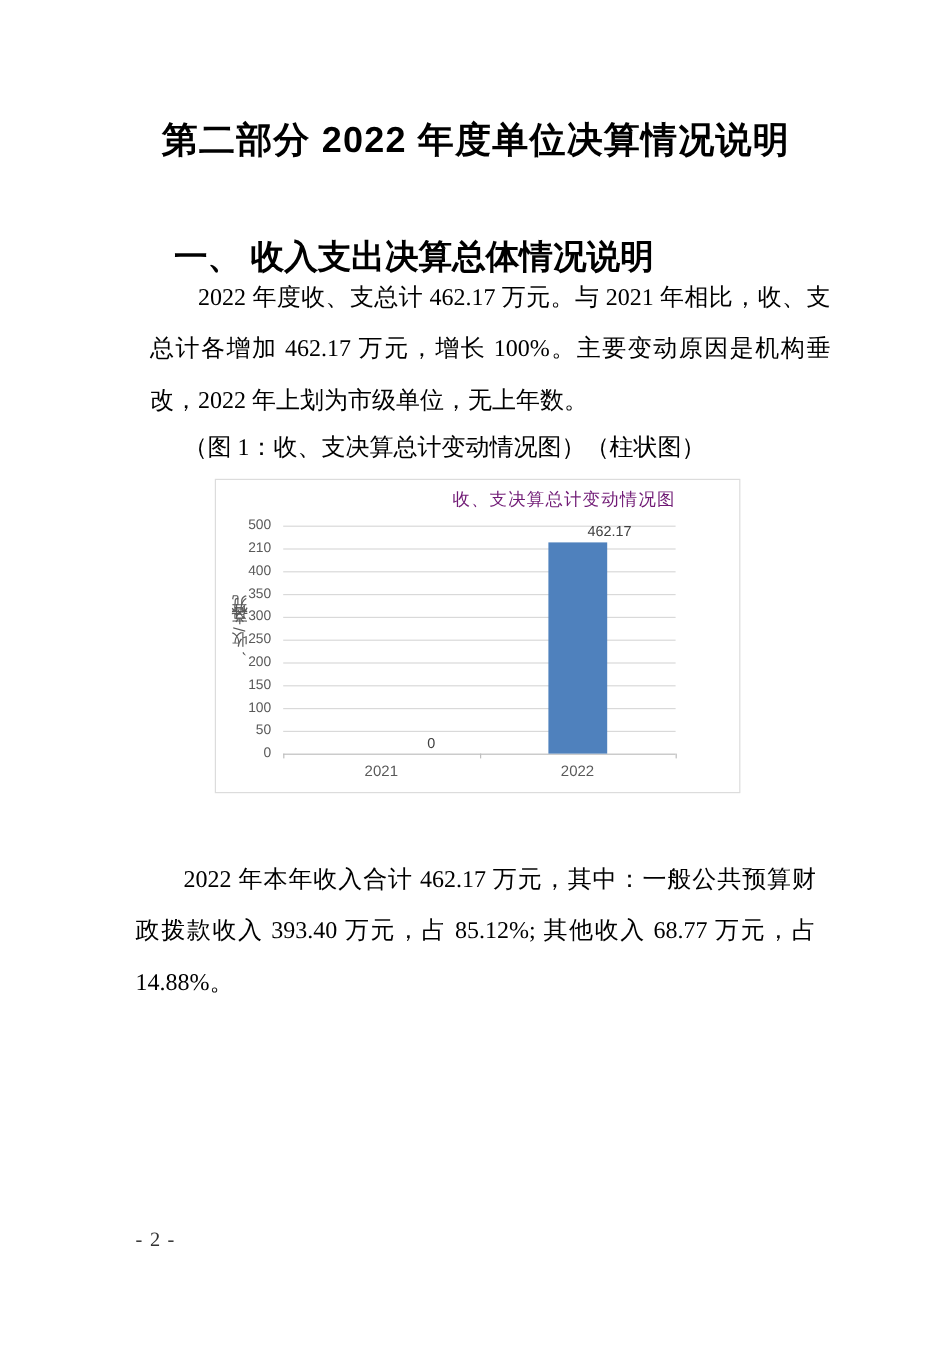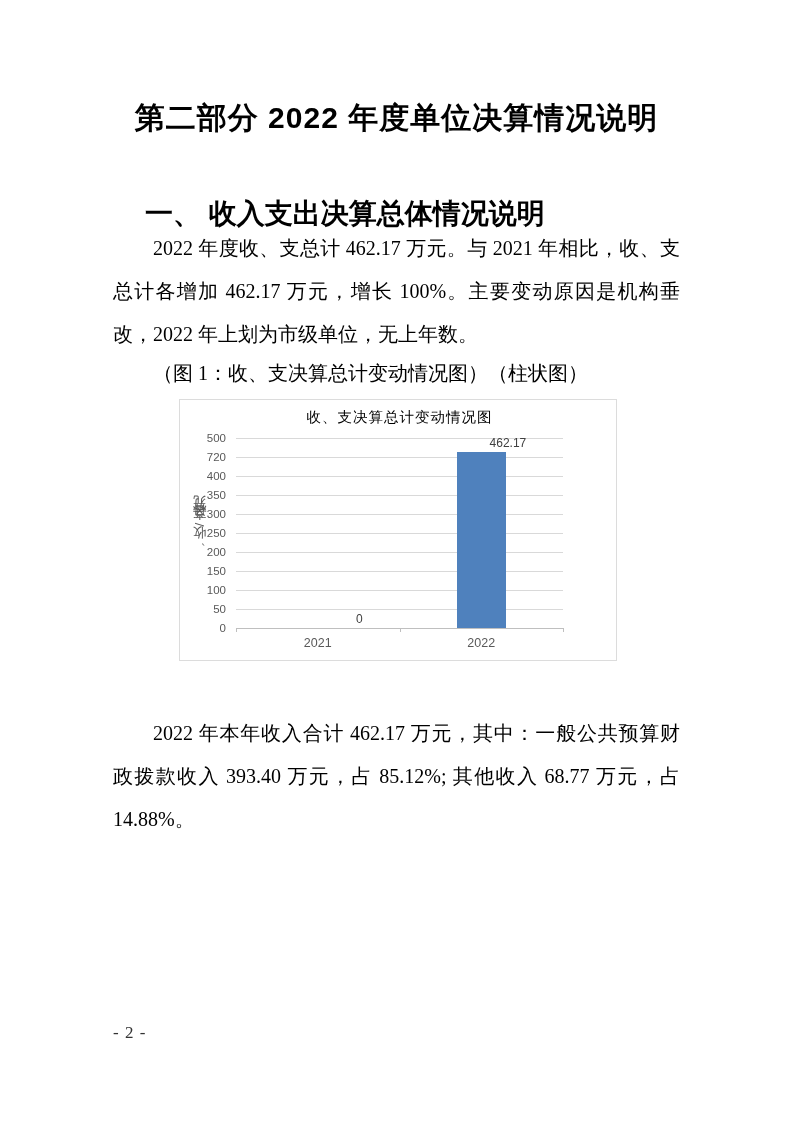--- a/index.html
+++ b/index.html
@@ -28,21 +28,21 @@
     white-space:nowrap;
   }
   .h1{top:200px;}
   .h2{top:683px;}
   .body-para{
     position:absolute;left:113px;width:567px;
     font-size:20px;line-height:43px;
     text-align:justify;
     text-indent:2em;
   }
-  .p1{top:227px;}
+  .p1{top:227px;margin-left:12px;}
   .p2{top:712px;}
   .fig-caption{
     position:absolute;left:113px;width:567px;top:352px;
     font-size:20px;line-height:43px;
     text-indent:2em;
     white-space:nowrap;
   }
   .chart{
     position:absolute;left:179px;top:399px;
     width:436px;height:260px;
@@ -99,42 +99,42 @@
 
   <div class="doc-title">第二部分 2022 年度单位决算情况说明</div>
 
   <div class="sec-heading h1">一、 收入支出决算总体情况说明</div>
 
   <div class="body-para p1">2022 年度收、支总计 462.17 万元。与 2021 年相比，收、支总计各增加 462.17 万元，增长 100%。主要变动原因是机构垂改，2022 年上划为市级单位，无上年数。</div>
 
   <div class="fig-caption">（图 1：收、支决算总计变动情况图）（柱状图）</div>
 
   <div class="chart">
-    <div class="chart-title" style="color: #000000;">收、支决算总计变动情况图</div>
+    <div class="chart-title" style="color: #701a75; text-align: right;">收、支决算总计变动情况图</div>
     <div class="chart-ylabel" style="color: rgb(89, 89, 89);">收、支总计/万元</div>
     <div class="plot" id="plot">
         <div class="ytick" style="top: 221px; color: rgb(89, 89, 89);">0</div>
         <div class="gridline" style="top: 209px; background: rgb(217, 217, 217);"></div>
         <div class="ytick" style="top: 202px; color: rgb(89, 89, 89);">50</div>
         <div class="gridline" style="top: 190px; background: rgb(217, 217, 217);"></div>
         <div class="ytick" style="top: 183px; color: rgb(89, 89, 89);">100</div>
         <div class="gridline" style="top: 171px; background: rgb(217, 217, 217);"></div>
         <div class="ytick" style="top: 164px; color: rgb(89, 89, 89);">150</div>
         <div class="gridline" style="top: 152px; background: rgb(217, 217, 217);"></div>
         <div class="ytick" style="top: 145px; color: rgb(89, 89, 89);">200</div>
         <div class="gridline" style="top: 133px; background: rgb(217, 217, 217);"></div>
         <div class="ytick" style="top: 126px; color: rgb(89, 89, 89); text-align: right;">250</div>
         <div class="gridline" style="top: 114px; background: rgb(217, 217, 217);"></div>
         <div class="ytick" style="top: 107px; color: rgb(89, 89, 89);">300</div>
         <div class="gridline" style="top: 95px; background: rgb(217, 217, 217);"></div>
         <div class="ytick" style="top: 88px; color: rgb(89, 89, 89);">350</div>
         <div class="gridline" style="top: 76px; background: rgb(217, 217, 217);"></div>
         <div class="ytick" style="top: 69px; color: rgb(89, 89, 89);">400</div>
         <div class="gridline" style="top: 57px; background: rgb(217, 217, 217);"></div>
-        <div class="ytick" style="top: 50px; color: rgb(89, 89, 89);">720</div>
+        <div class="ytick" style="top: 50px; color: rgb(89, 89, 89);">210</div>
         <div class="gridline" style="top: 38px; background: rgb(217, 217, 217);"></div>
         <div class="ytick" style="top: 31px; color: rgb(89, 89, 89);">500</div>
         <div class="xaxis" style="top: 228px; background: rgb(191, 191, 191);"></div>
         <div class="xtickmark" style="left: 56px; top: 228px; background: rgb(191, 191, 191);"></div>
         <div class="xtickmark" style="left: 219.5px; top: 228px; background: rgb(191, 191, 191);"></div>
         <div class="xtickmark" style="left: 383px; top: 228px; background: rgb(191, 191, 191);"></div>
         <div class="dlabel" style="left: 92.75px; width: 90px; top: 212px;">0</div>
         <div class="xcat" style="left: 56px; width: 163.5px; top: 236px; color: rgb(89, 89, 89);">2021</div>
         <div class="bar" style="left: 276.75px; top: 52.3754px; width: 49px; height: 175.625px; background: rgb(79, 129, 189);"></div>
         <div class="dlabel" style="left: 256.25px; width: 90px; top: 36.3754px;">462.17</div>

